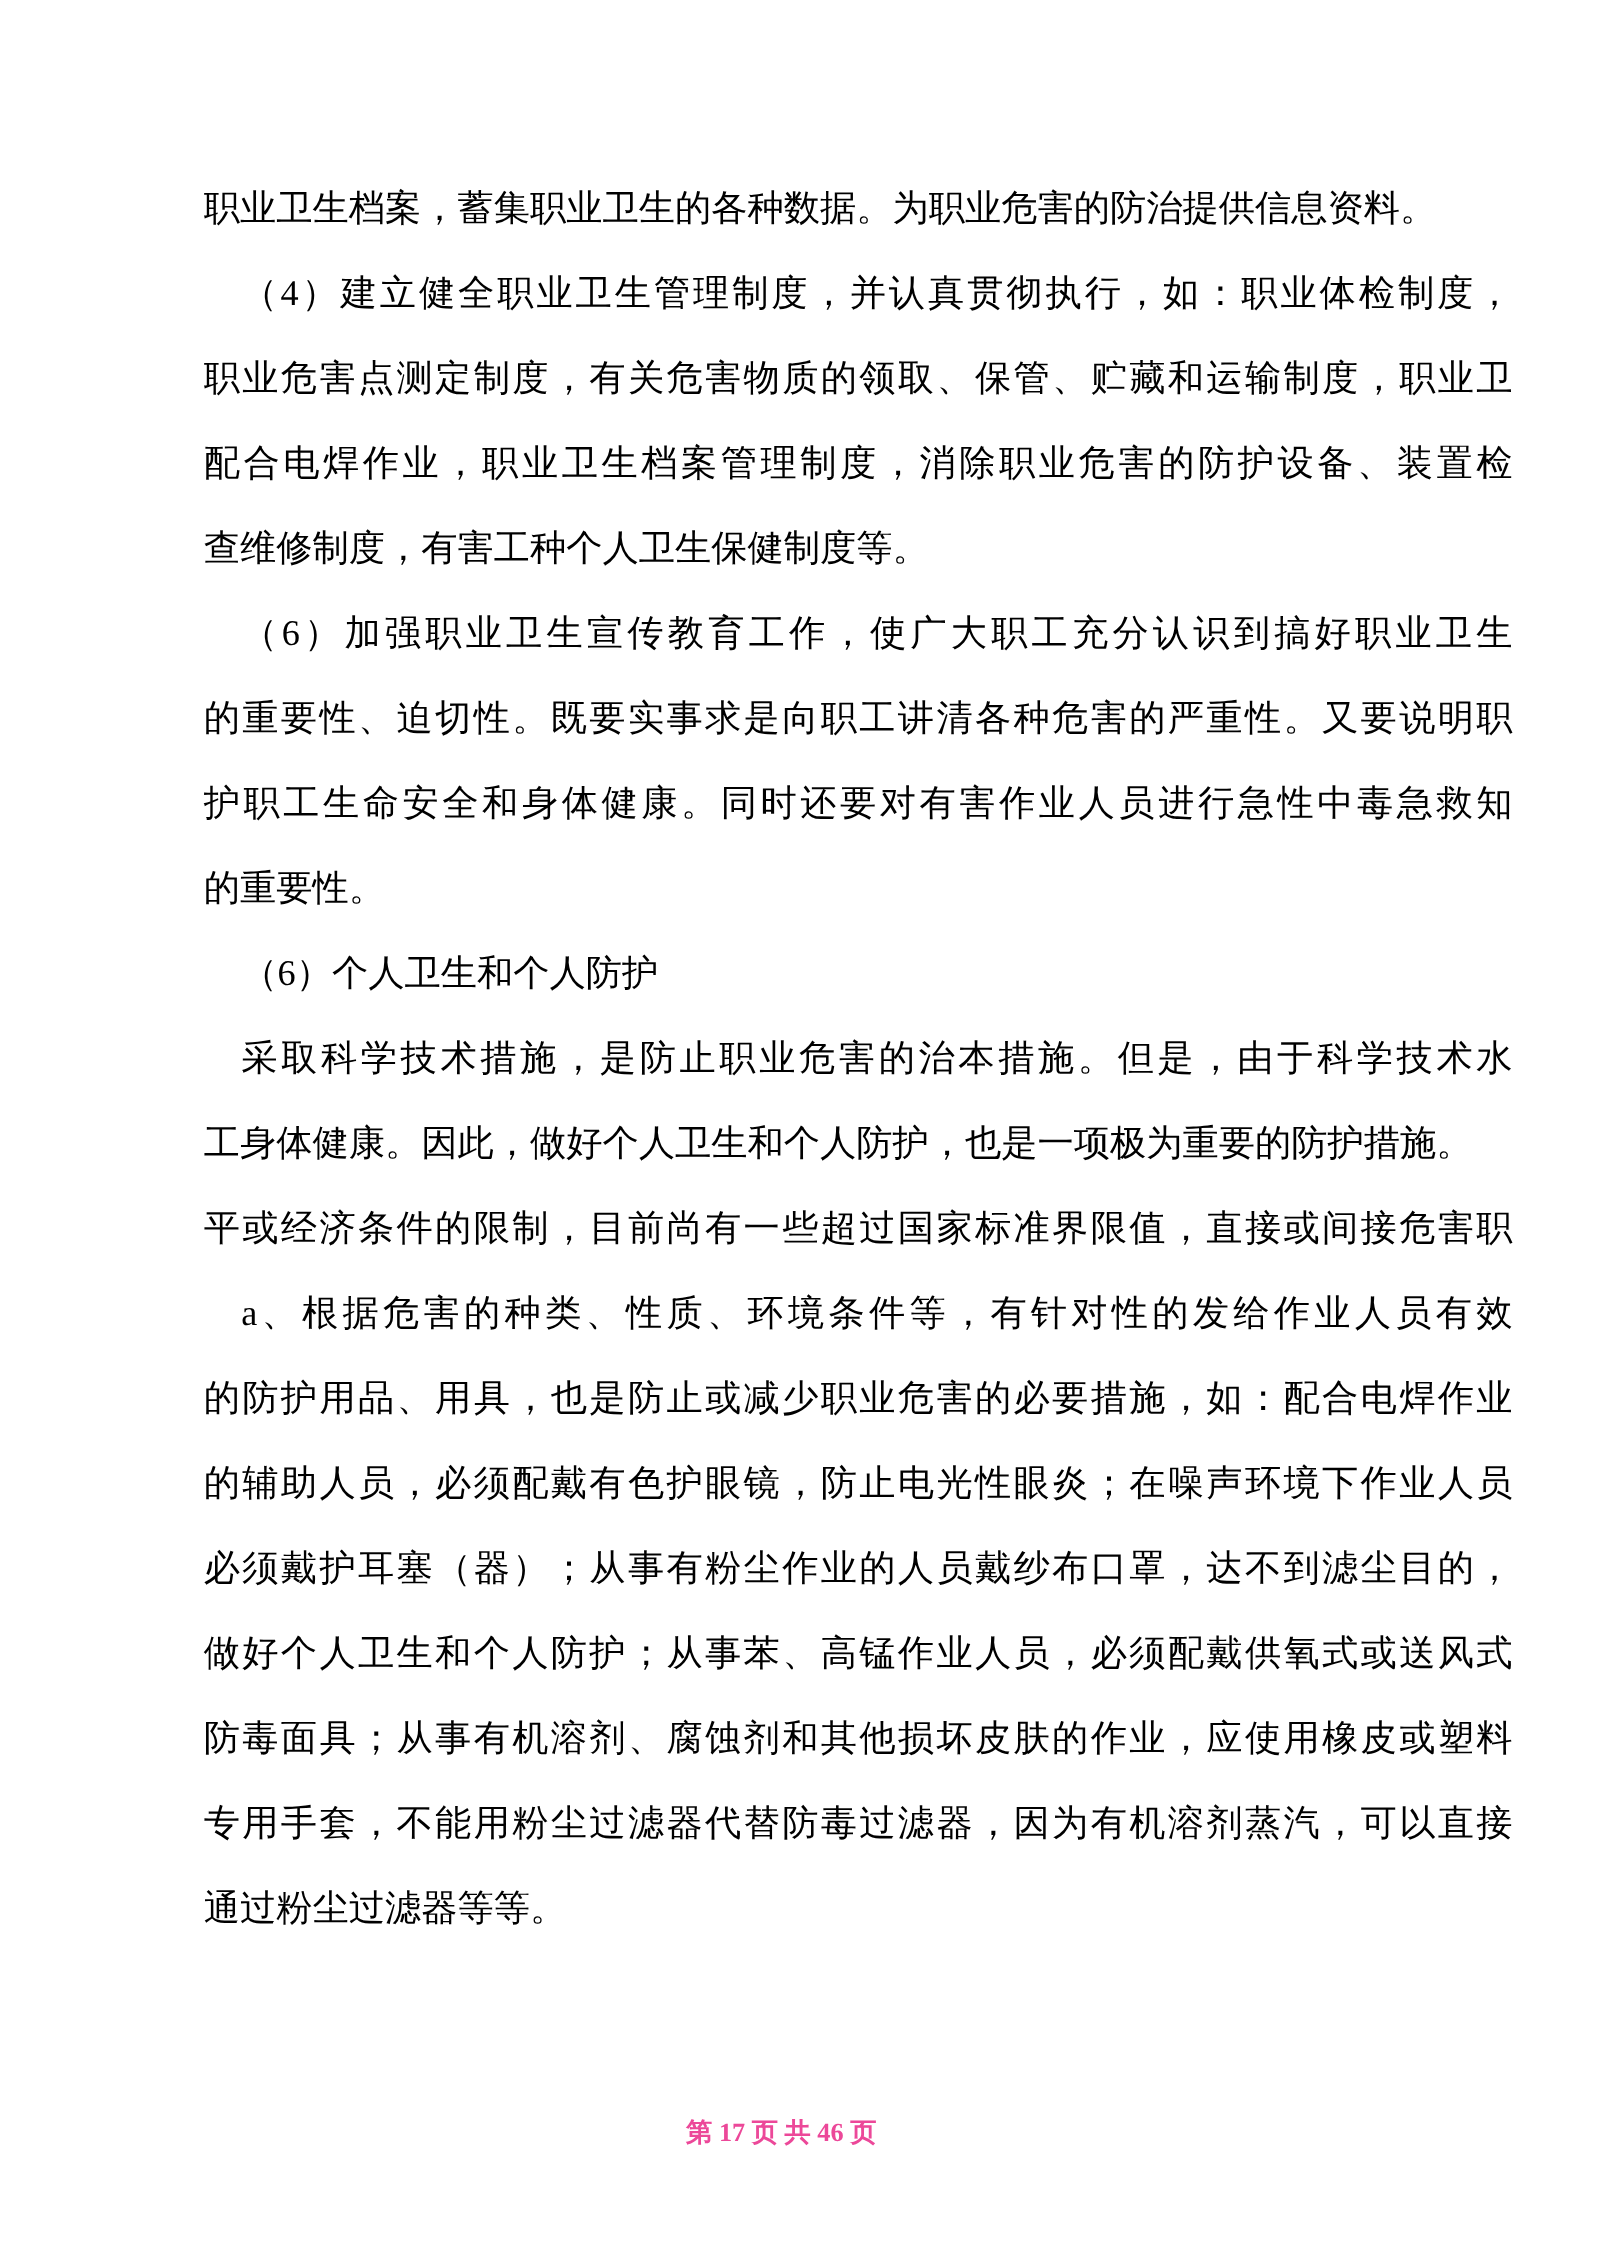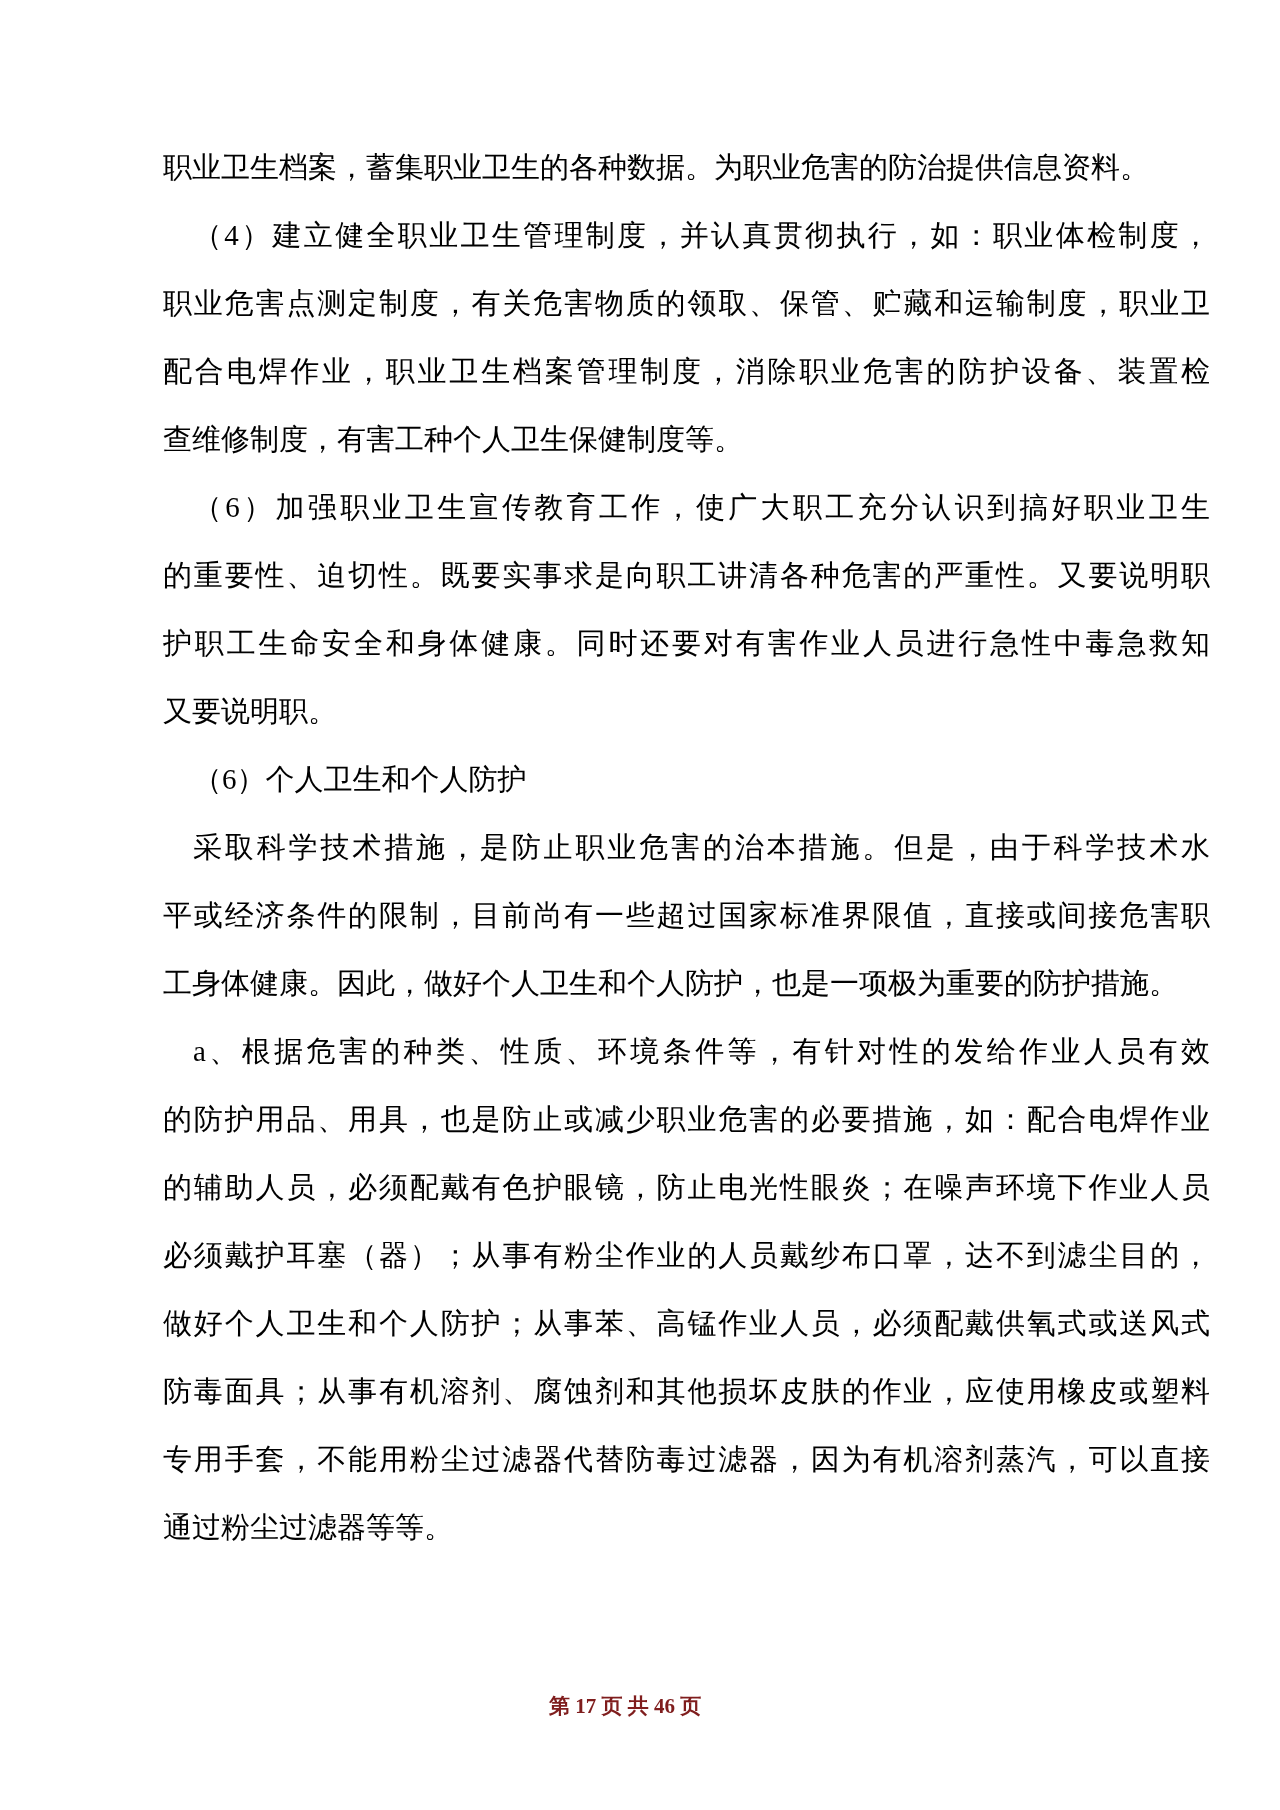--- a/index.html
+++ b/index.html
@@ -39,42 +39,42 @@
     padding-left: 30px;
   }
   .footer {
     position: absolute;
     top: 1692px;
     left: 0;
     width: 1160px;
     text-align: center;
     font-size: 21px;
     font-weight: bold;
-    color: #7f1d1d;
+    color: #ec4899;
     font-family: "Liberation Serif", "DejaVu Serif", serif;
   }
 </style>
 </head>
 <body>
 
 <div class="page">
   <div class="content" id="content">
       <div class="line">职业卫生档案，蓄集职业卫生的各种数据。为职业危害的防治提供信息资料。</div>
       <div class="line stretch indent">（4）建立健全职业卫生管理制度，并认真贯彻执行，如：职业体检制度，</div>
       <div class="line stretch">职业危害点测定制度，有关危害物质的领取、保管、贮藏和运输制度，职业卫</div>
       <div class="line stretch">配合电焊作业，职业卫生档案管理制度，消除职业危害的防护设备、装置检</div>
       <div class="line">查维修制度，有害工种个人卫生保健制度等。</div>
       <div class="line stretch indent">（6）加强职业卫生宣传教育工作，使广大职工充分认识到搞好职业卫生</div>
       <div class="line stretch">的重要性、迫切性。既要实事求是向职工讲清各种危害的严重性。又要说明职</div>
       <div class="line stretch">护职工生命安全和身体健康。同时还要对有害作业人员进行急性中毒急救知</div>
-      <div class="line">又要说明职。</div>
+      <div class="line">的重要性。</div>
       <div class="line indent">（6）个人卫生和个人防护</div>
       <div class="line stretch indent">采取科学技术措施，是防止职业危害的治本措施。但是，由于科学技术水</div>
+      <div class="line">工身体健康。因此，做好个人卫生和个人防护，也是一项极为重要的防护措施。</div>
       <div class="line stretch">平或经济条件的限制，目前尚有一些超过国家标准界限值，直接或间接危害职</div>
-      <div class="line">工身体健康。因此，做好个人卫生和个人防护，也是一项极为重要的防护措施。</div>
       <div class="line stretch indent">a、根据危害的种类、性质、环境条件等，有针对性的发给作业人员有效</div>
       <div class="line stretch">的防护用品、用具，也是防止或减少职业危害的必要措施，如：配合电焊作业</div>
       <div class="line stretch">的辅助人员，必须配戴有色护眼镜，防止电光性眼炎；在噪声环境下作业人员</div>
       <div class="line stretch">必须戴护耳塞（器）；从事有粉尘作业的人员戴纱布口罩，达不到滤尘目的，</div>
       <div class="line stretch">做好个人卫生和个人防护；从事苯、高锰作业人员，必须配戴供氧式或送风式</div>
       <div class="line stretch">防毒面具；从事有机溶剂、腐蚀剂和其他损坏皮肤的作业，应使用橡皮或塑料</div>
       <div class="line stretch">专用手套，不能用粉尘过滤器代替防毒过滤器，因为有机溶剂蒸汽，可以直接</div>
       <div class="line">通过粉尘过滤器等等。</div>
     </div>
   <div class="footer">

